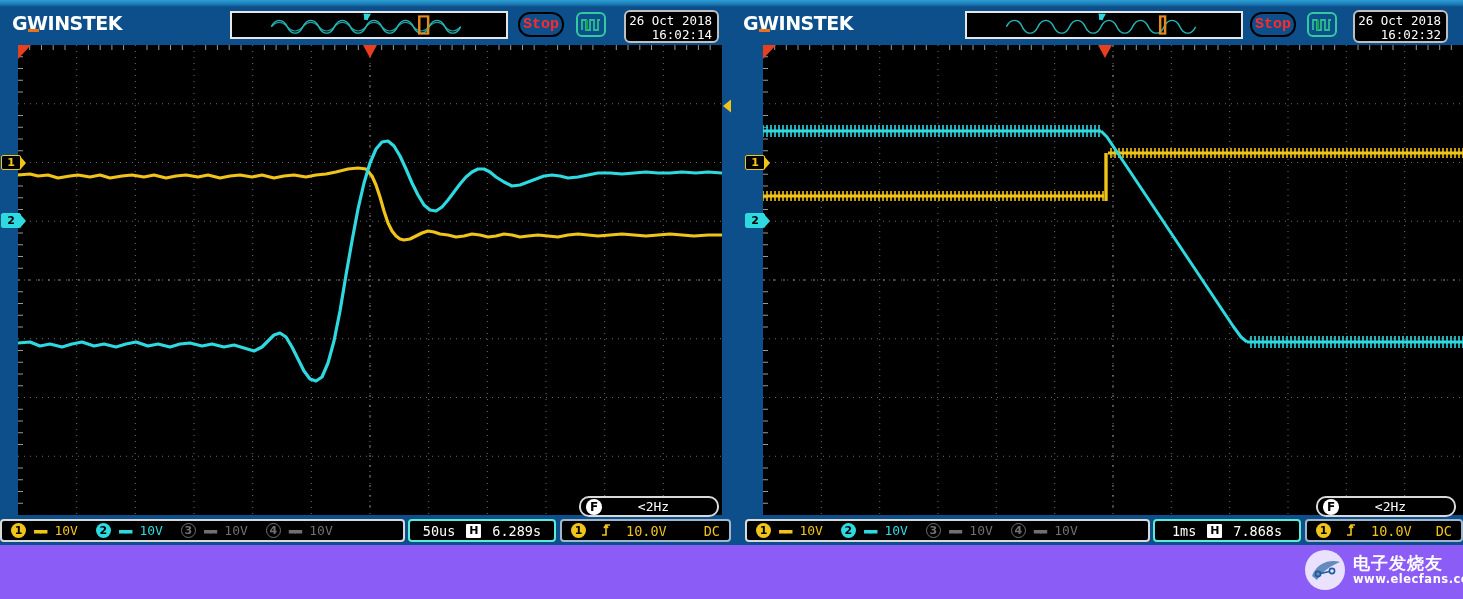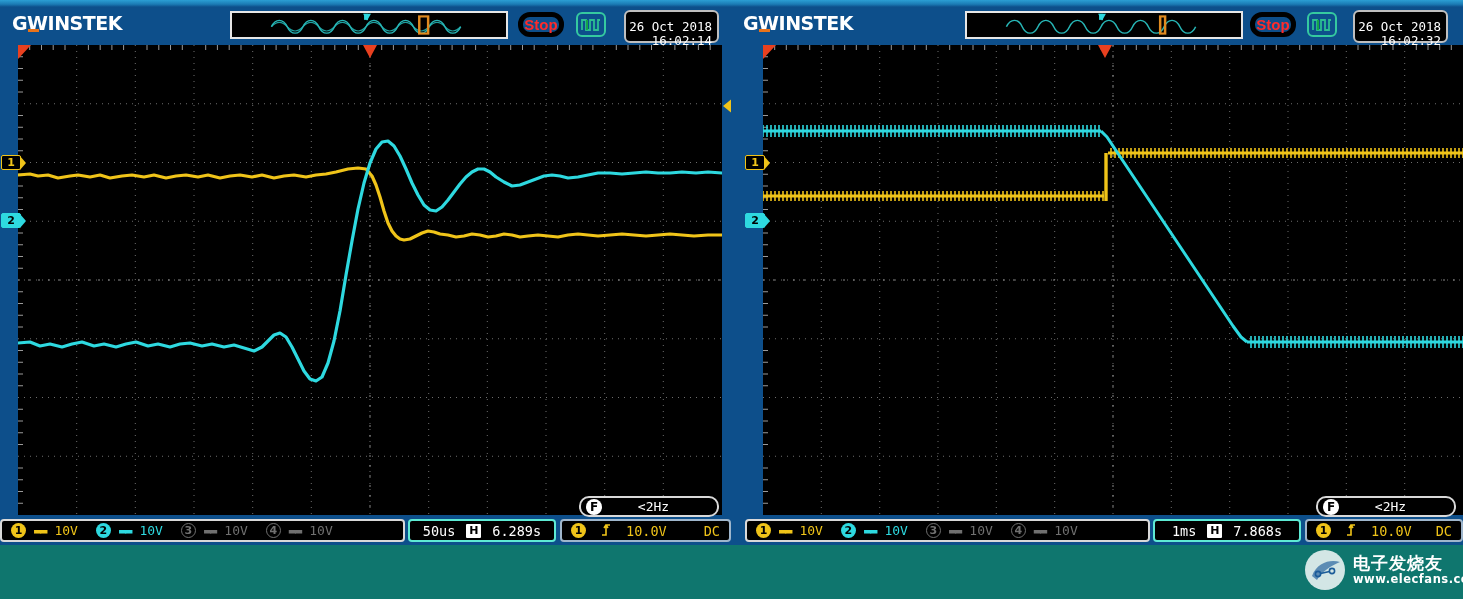--- a/index.html
+++ b/index.html
@@ -2,21 +2,21 @@
 <html><head>
 <meta charset="utf-8">
 <style>
   * { box-sizing: border-box; margin: 0; padding: 0; }
   html, body {
     width: 1463px; height: 599px;
     background: #0a4a85;
     font-family: "DejaVu Sans Mono", monospace;
     overflow: hidden;
   }
-  #root { position: relative; width: 1463px; height: 599px; background: #0f766e; }
+  #root { position: relative; width: 1463px; height: 599px; background: #8b5cf6; }
 
   
   .scope {
     position: absolute;
     top: 0;
     height: 545px;
     background: #0d4f8b;
     overflow: hidden;
   }
   .scope.left  { left: 0;   width: 731px; }
@@ -49,40 +49,40 @@
     height: 28px;
     background: #000;
     border: 2px solid #e6e6e6;
   }
   .preview svg { display: block; width: 100%; height: 100%; }
 
   
   .stopbtn {
     position: absolute; top: 7px;
     width: 46px; height: 25px;
-    border: 5px solid #000000; border-radius: 12px;
+    border: 2px solid #000000; border-radius: 12px;
     color: #ff2b2b; font-size: 15px; font-weight: bold;
-    font-family: Liberation Sans, sans-serif;
+    font-family: Liberation Mono, monospace;
     display: flex; align-items: center; justify-content: center;
     background: #0d4f8b;
   }
   .trigicon {
     position: absolute; top: 7px;
     width: 30px; height: 25px;
     border: 2px solid #35c9a0; border-radius: 6px;
     background: #0d4f8b;
     display: flex; align-items: center; justify-content: center;
   }
   .datetime {
     position: absolute; top: 5px;
     width: 95px; height: 33px;
     background: #000; border: 2px solid #bfbfbf; border-radius: 6px;
     color: #fff; font-size: 12.5px; line-height: 14px;
     font-family: "DejaVu Sans Mono", monospace;
-    padding: 8px 5px 0 0; text-align: right;
+    padding: 2px 5px 0 0; text-align: right;
     letter-spacing: 0px;
   }
 
   
   .plotwrap { position: absolute; }
   .plot { position: absolute; inset: 0; background: #000; overflow: hidden; }
   .plot svg { position: absolute; inset: 0; display: block; }
 
   
   .chtag {

